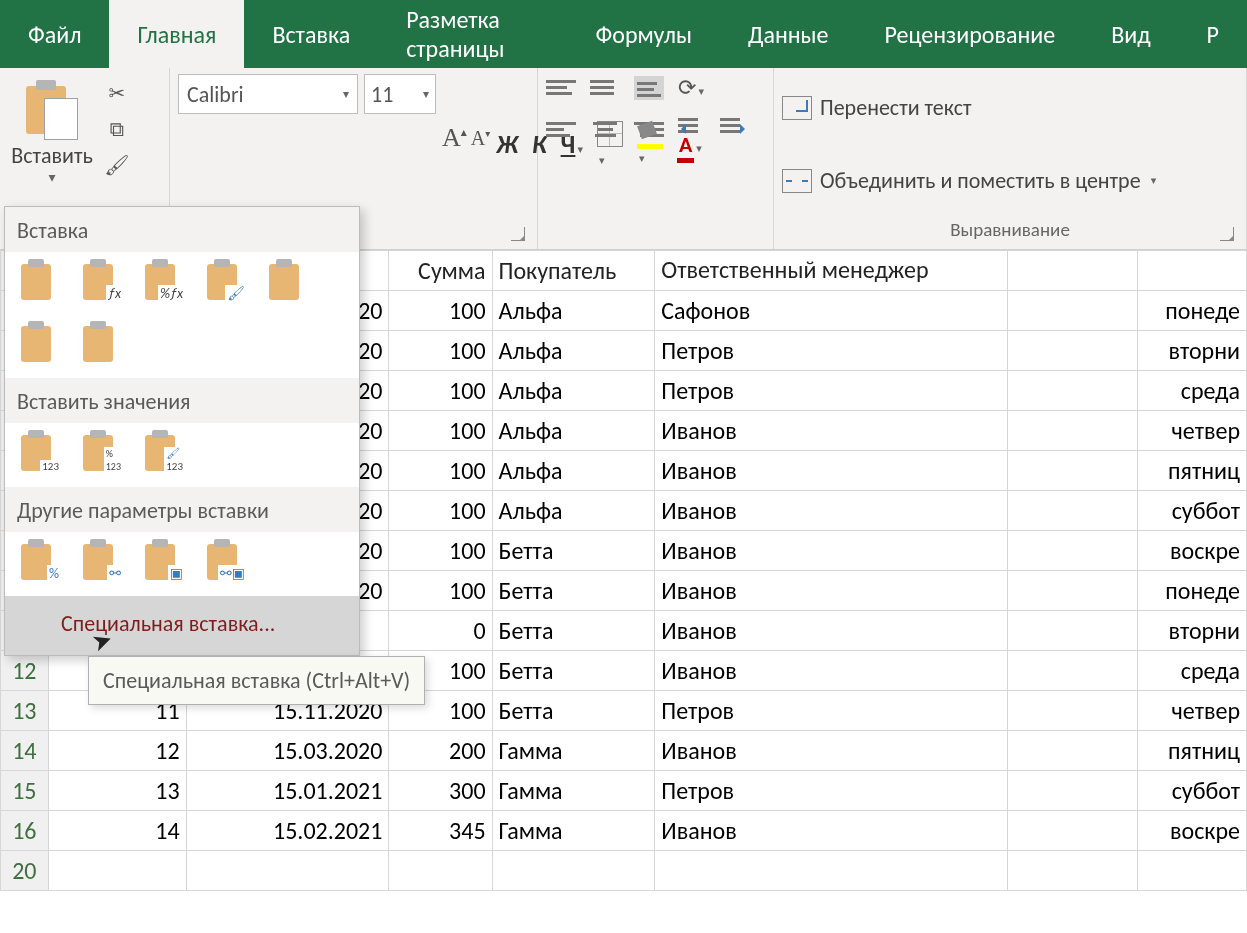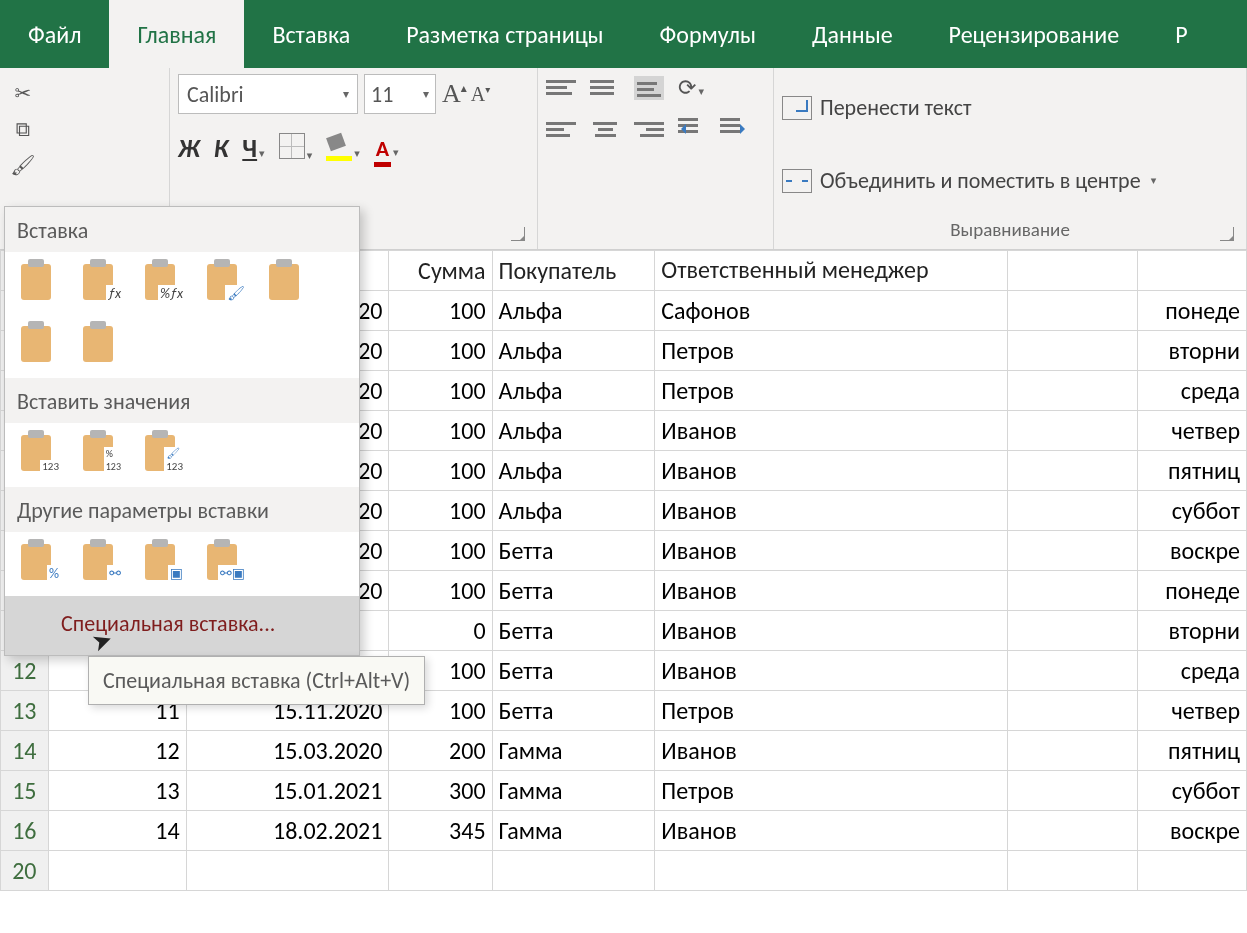--- a/index.html
+++ b/index.html
@@ -111,37 +111,46 @@
 <body>
 
 <div class="ribbon-tabs">
   <div class="ribbon-tab">Файл</div>
   <div class="ribbon-tab active">Главная</div>
   <div class="ribbon-tab">Вставка</div>
   <div class="ribbon-tab">Разметка страницы</div>
   <div class="ribbon-tab">Формулы</div>
   <div class="ribbon-tab">Данные</div>
   <div class="ribbon-tab">Рецензирование</div>
+  <div class="ribbon-tab">Вид</div>
   <div class="ribbon-tab">Р</div>
 </div>
 
 <div class="ribbon-body">
 
   <div class="ribbon-group" style="width:170px">
     <div class="group-top">
+      <div class="paste-btn">
+        <div class="paste-icon">
+            <div class="clipboard">
+              <div class="sheet"></div>
+            </div>
+          </div>
+        <div class="paste-text">Вставить</div>
+      </div>
       <div class="clip-side">
         <div class="small-icon">✂</div>
         <div class="small-icon">⧉</div>
         <div class="small-icon">🖌</div>
       </div>
     </div>
   </div>
 
   <div class="ribbon-group font-group" style="width:368px">
-    <div class="group-top" style="flex-direction:column; align-items:stretch">
+    <div class="group-top" style="flex-direction:row; align-items:stretch">
       <div class="row1">
         <div class="font-name-box">
           <span>Calibri</span>
             <span class="caret">▾</span>
         </div>
         <div class="font-size-box">
           <span>11</span>
             <span class="caret">▾</span>
         </div>
         <div class="inc-dec">
@@ -447,21 +456,21 @@
           <td class="col-b">15.01.2021</td>
           <td class="col-c num">300</td>
           <td class="col-d">Гамма</td>
           <td class="col-e">Петров</td>
           <td class="col-f"></td>
           <td class="col-g">суббот</td>
         </tr>
         <tr>
           <td class="rowhdr">16</td>
           <td class="col-a num" style="text-align: right;">14</td>
-          <td class="col-b">18.02.2021</td>
+          <td class="col-b">15.02.2021</td>
           <td class="col-c num">345</td>
           <td class="col-d">Гамма</td>
           <td class="col-e">Иванов</td>
           <td class="col-f"></td>
           <td class="col-g">воскре</td>
         </tr>
       </tbody>
   <tbody>
         <tr>
     <td class="rowhdr">20</td>

